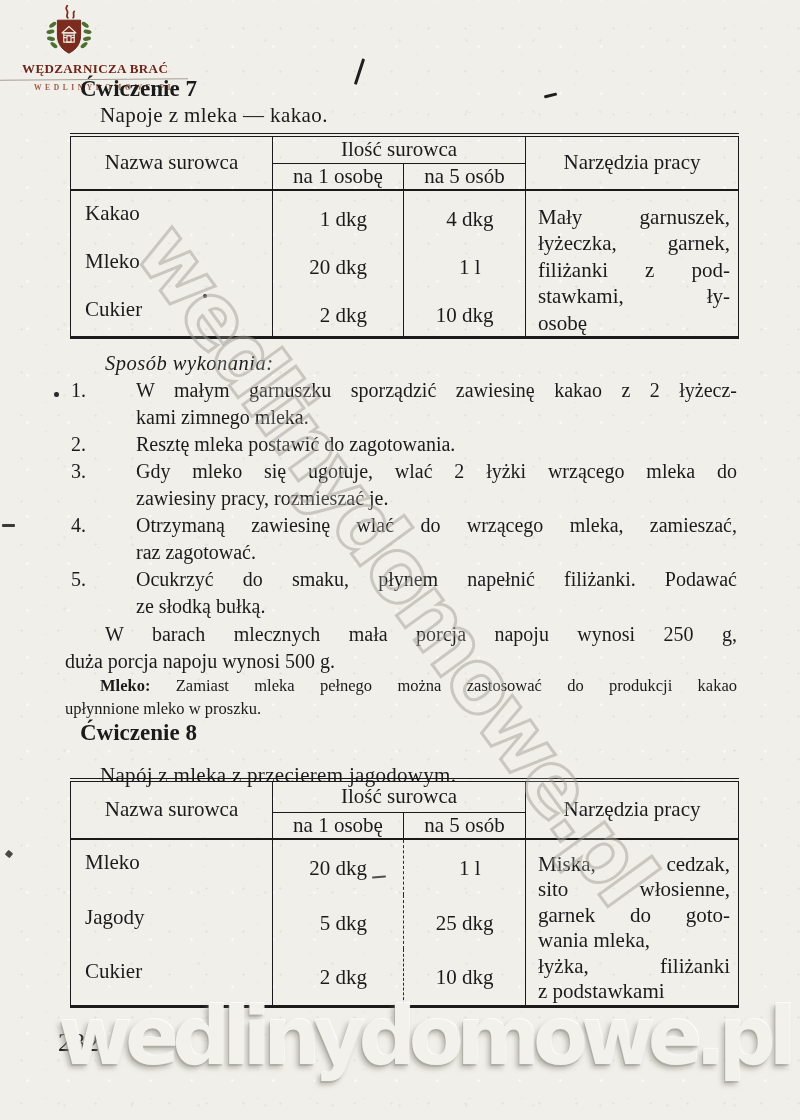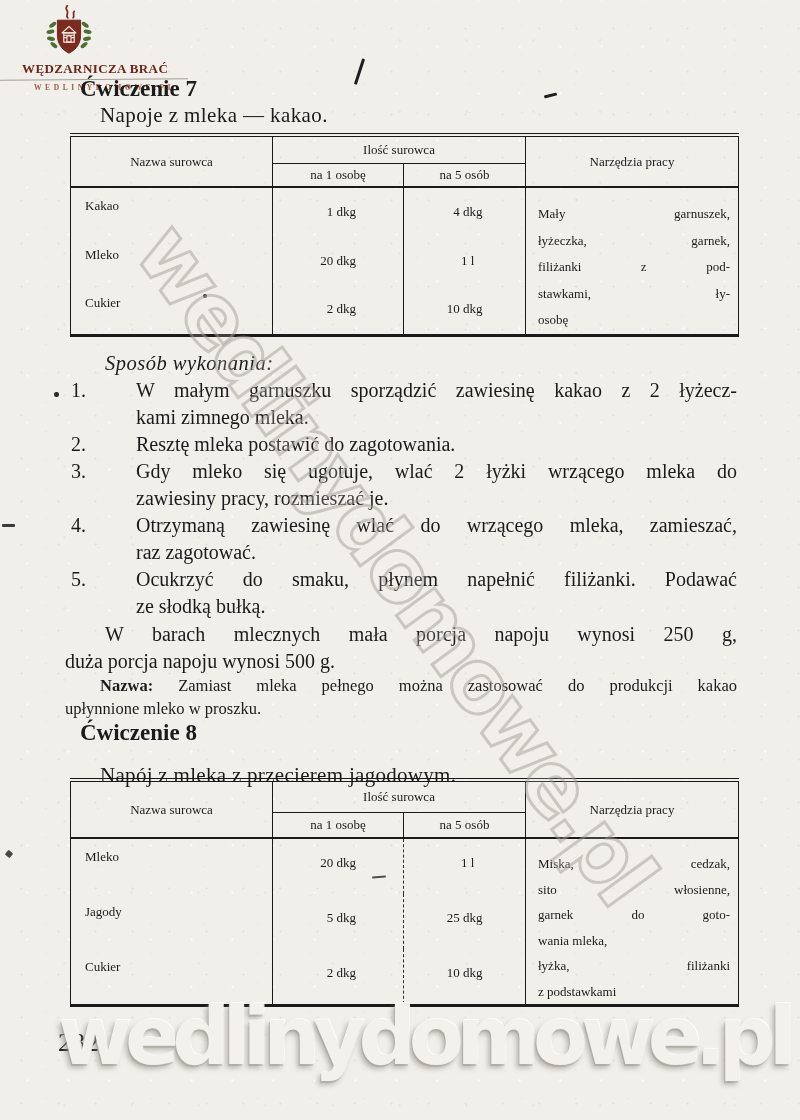--- a/index.html
+++ b/index.html
@@ -26,21 +26,21 @@
 
   
   .h-ex{font-weight:700;font-size:23px;margin-left:16px;}
   #h7{left:64px;top:76px;}
   #sub7{left:100px;top:103px;font-size:21px;letter-spacing:0.4px;}
   #h8{left:64px;top:720px;}
   #sub8{left:100px;top:747px;font-size:21px;letter-spacing:0.3px;margin-top:16px;}
   #method-label{left:105px;top:352px;font-size:20.5px;font-style:italic;letter-spacing:0.5px;}
 
   
-  .ing-table{border-collapse:collapse;table-layout:fixed;width:668px;font-size:13px;}
+  .ing-table{border-collapse:collapse;table-layout:fixed;width:668px;font-size:21px;}
   .ing-table{border:1.6px solid #1a1a1a;border-top:4px double #1a1a1a;border-bottom:3px solid #1a1a1a;}
   .ing-table col.c1{width:202px}.ing-table col.c2{width:131px}
   .ing-table col.c3{width:122px}.ing-table col.c4{width:213px}
   .ing-table th{font-weight:normal;vertical-align:middle;text-align:center;padding:0;}
   .ing-table td{vertical-align:top;padding:0;}
   .br{border-right:1.6px solid #1a1a1a;}
   .c-amt{border-bottom:1.6px solid #1a1a1a;}
   .hdr-bottom{border-bottom:2.5px solid #1a1a1a;}
   #table1{left:70px;top:133px;}
   #table2{left:70px;top:778px;}
@@ -211,21 +211,21 @@
     </div>
   </div>
 </div>
 
 <div id="closing" class="abs">
   <div class="cline indent j">W barach mlecznych mała porcja napoju wynosi 250 g,</div>
   <div class="cline">duża porcja napoju wynosi 500 g.</div>
 </div>
 
 <div id="note" class="abs">
-  <div class="nline indent j"><b>Nazwa:</b> <span>Zamiast mleka pełnego można zastosować do produkcji kakao</span></div>
+  <div class="nline indent j"><b>Mleko:</b> <span>Zamiast mleka pełnego można zastosować do produkcji kakao</span></div>
   <div class="nline">upłynnione mleko w proszku.</div>
 </div>
 
 <div id="h8" class="abs h-ex">Ćwiczenie 8</div>
 <div id="sub8" class="abs">Napój z mleka z przecierem jagodowym.</div>
 
 <table id="table2" class="abs ing-table">
   <colgroup>
       <col class="c1">
       <col class="c2">

